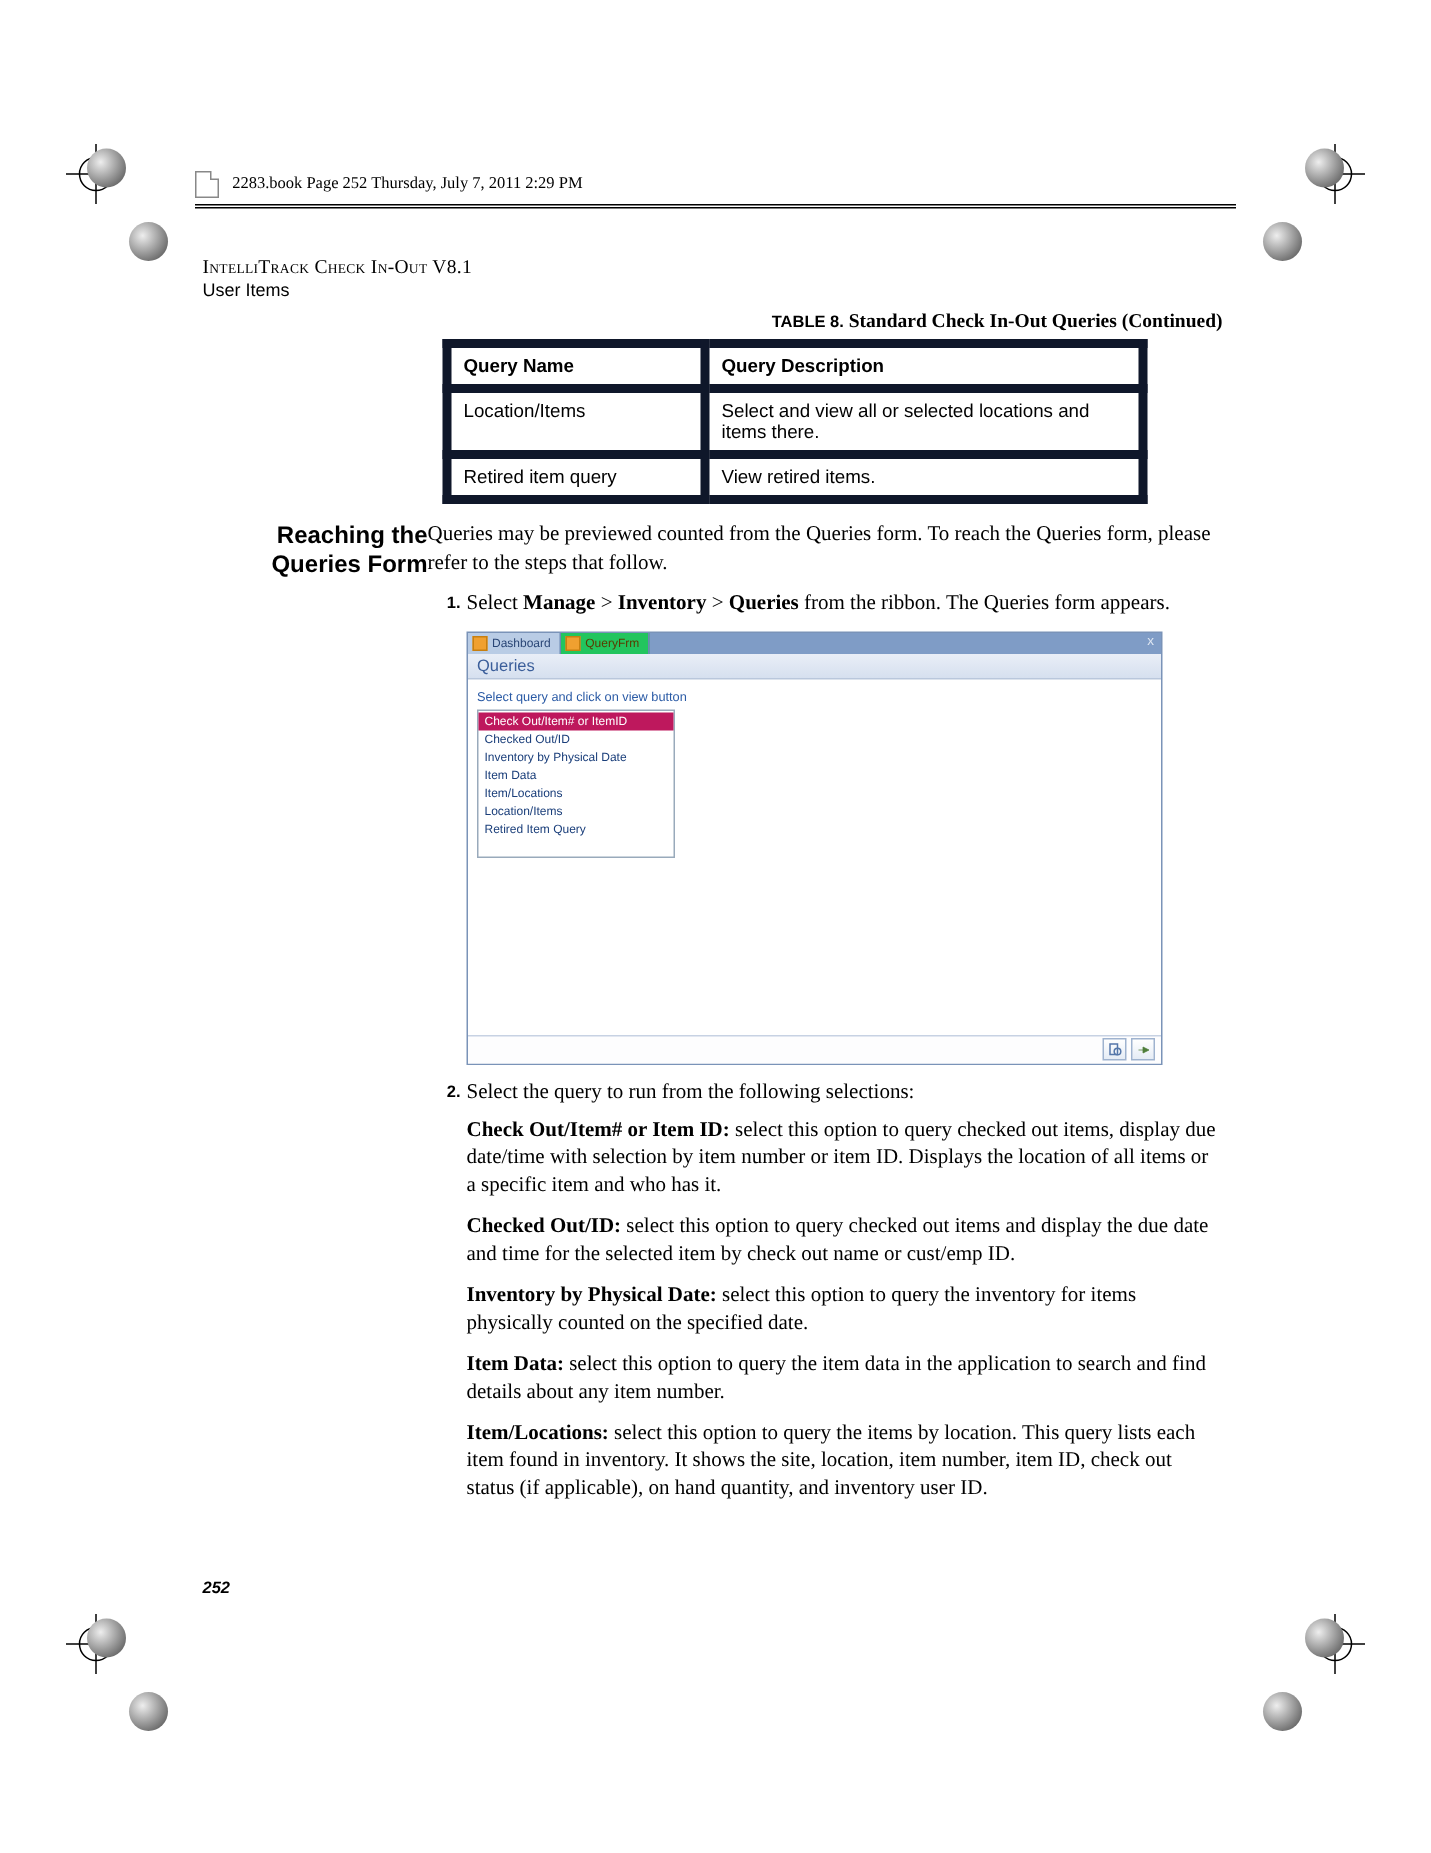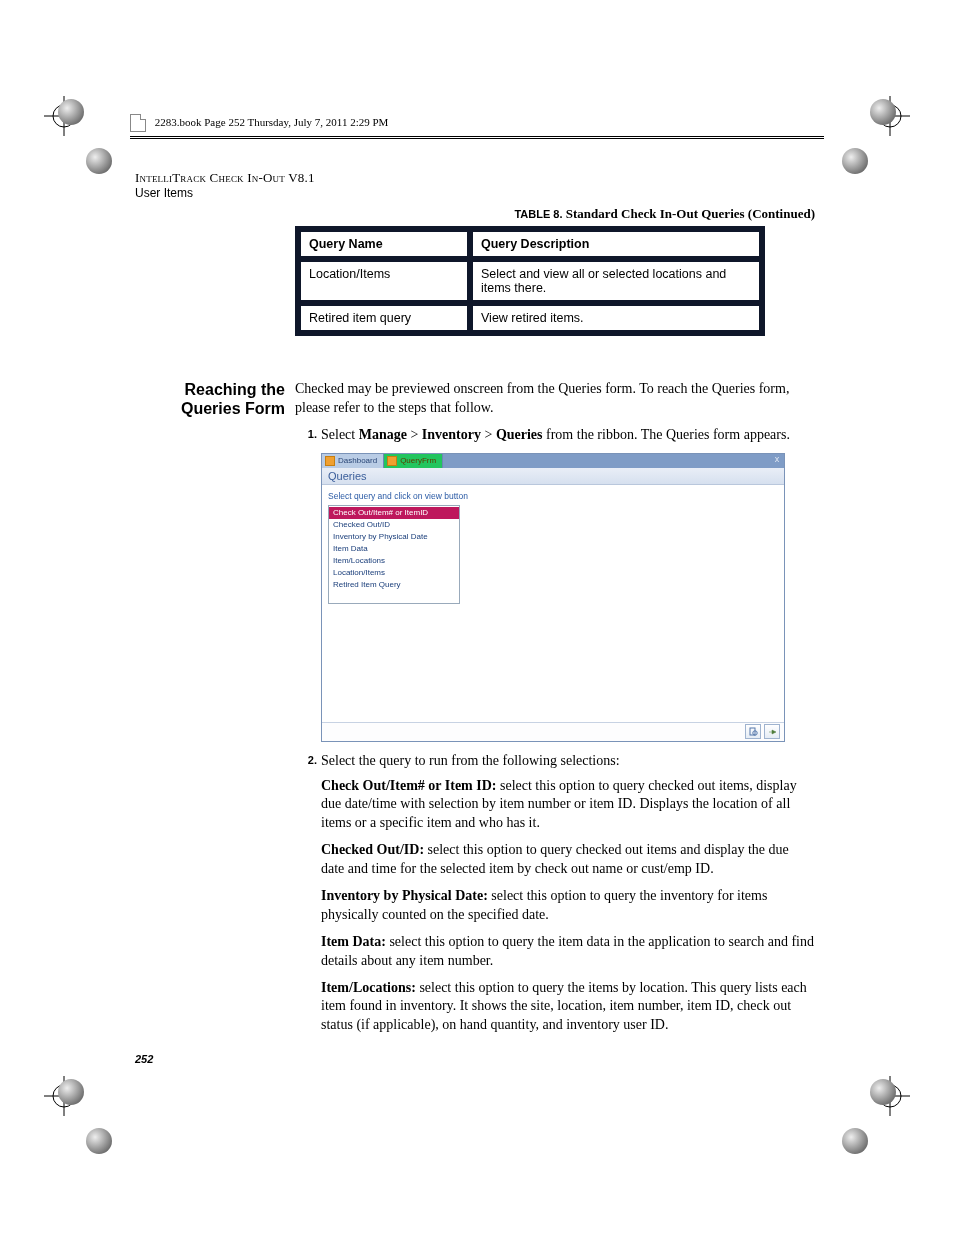--- a/index.html
+++ b/index.html
@@ -91,22 +91,21 @@
   table.queries th, table.queries td {
     border: 6px solid #0f172a;
     padding: 5px 8px;
     text-align: left;
     vertical-align: top;
   }
   table.queries th { font-weight: bold; }
   .two-col {
     display: grid;
     grid-template-columns: 150px 1fr;
-    column-gap: 10px;
-    margin-top: 44px;
+    margin-top: 12px;
   }
   .side-heading {
     font-family: Arial, Helvetica, sans-serif;
     font-weight: bold;
     font-size: 16px;
     text-align: right;
     line-height: 1.2;
   }
   .body-text p {
     margin: 0 0 8px 0;
@@ -315,21 +314,21 @@
     <tr>
       <td>Retired item query</td>
       <td>View retired items.</td>
     </tr>
   </tbody>
       </table>
 
   <div class="two-col">
     <div class="side-heading">Reaching the Queries Form</div>
     <div class="body-text">
-      <p>Checked may be previewed onscreen from the Queries form. To reach the Queries form, please refer to the steps that follow.</p>
+      <p>Queries may be previewed counted from the Queries form. To reach the Queries form, please refer to the steps that follow.</p>
 
       <div class="ol-block">
         <div class="ol-item">
           <div class="ol-num">1.</div>
           <div class="ol-body">
             <span>Select </span><span class="bold">Manage</span><span> &gt; </span><span class="bold">Inventory</span><span> &gt; </span><span class="bold">Queries</span><span> from the ribbon. The Queries form appears.</span>
           </div>
         </div>
       </div>
 

